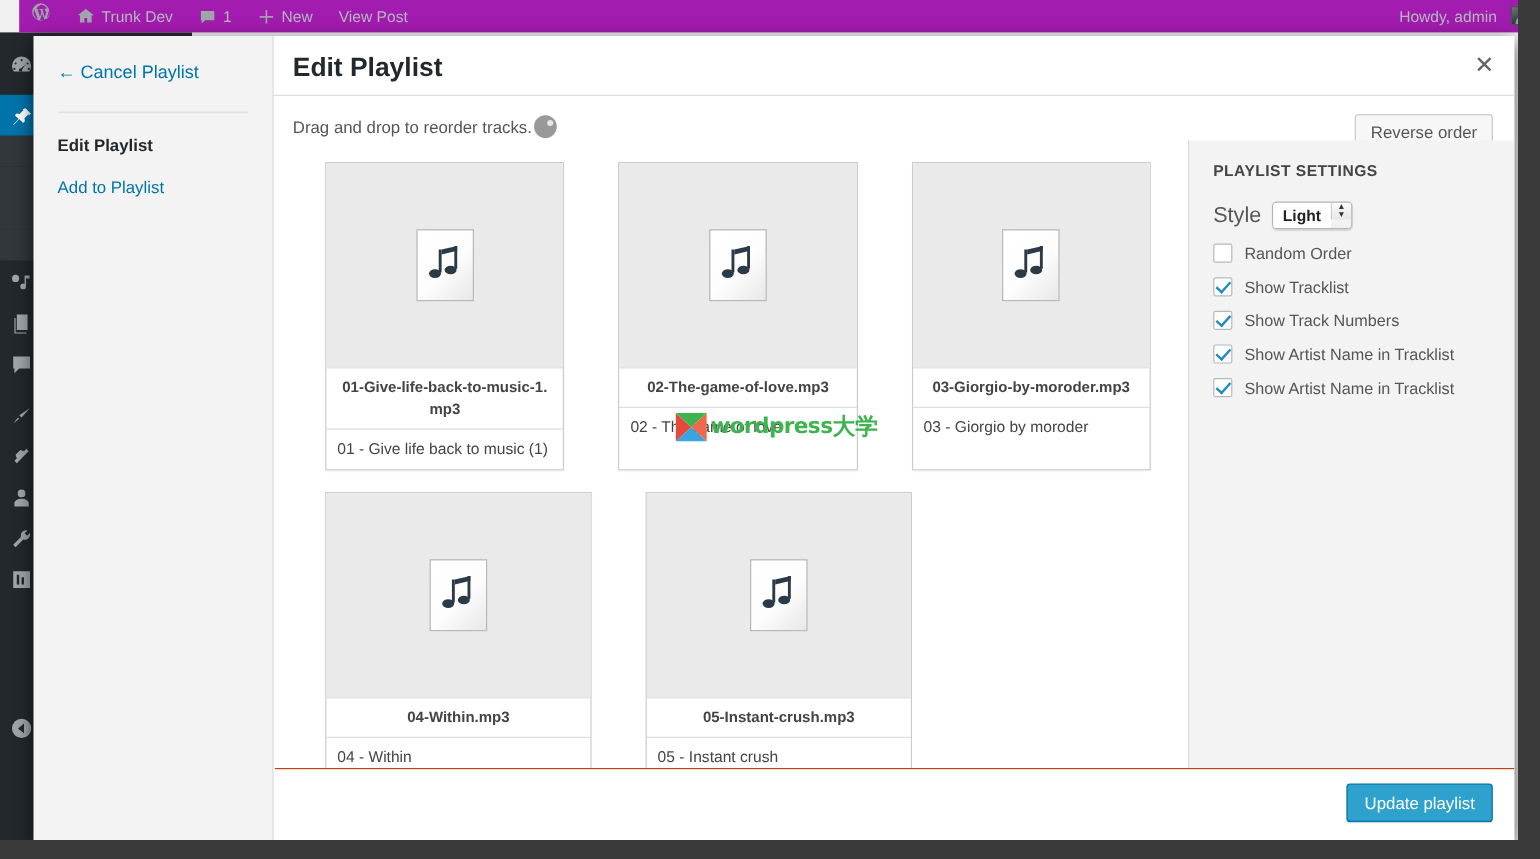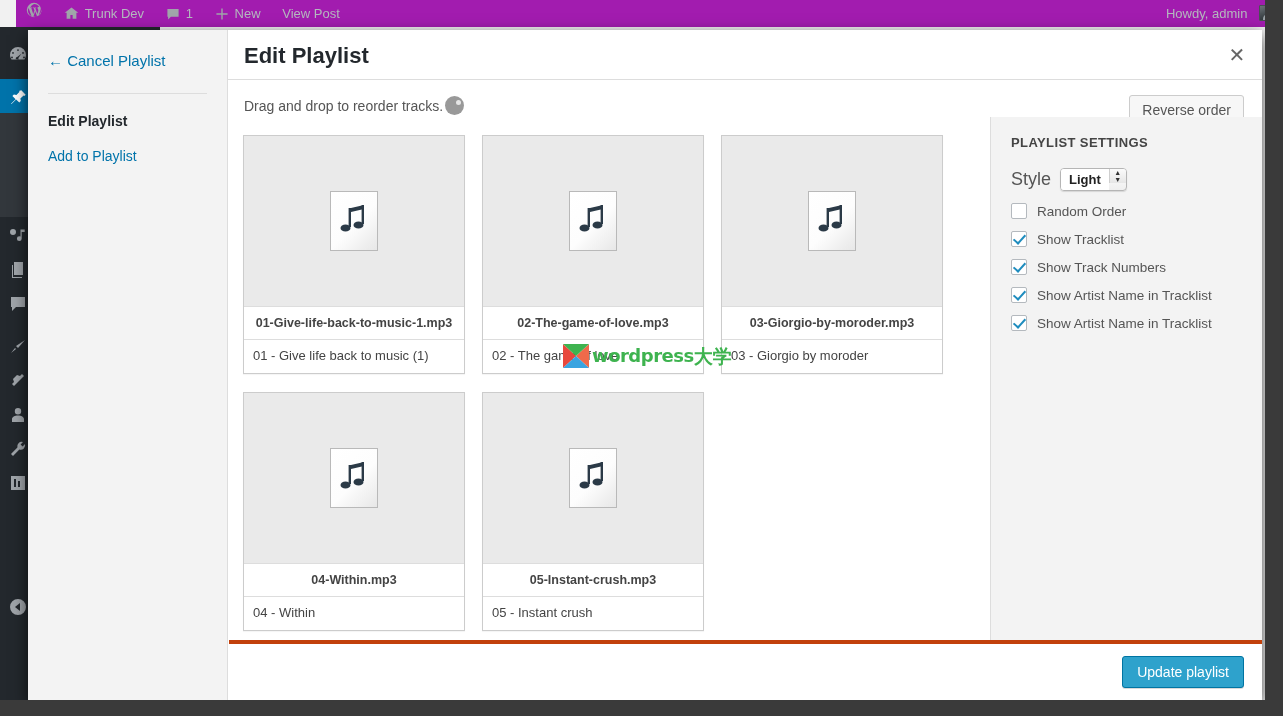--- a/index.html
+++ b/index.html
@@ -232,20 +232,21 @@
     overflow: hidden;
   }
   .att-row { display: flex; gap: 17px; margin-bottom: 18px; }
   .attachment {
     width: 222px;
     background: #fff;
     border: 1px solid #ccc;
     box-shadow: 0 1px 1px rgba(0,0,0,.04);
     cursor: pointer;
     position: relative;
+    margin-left: 28px;
   }
   .att-preview {
     height: 170px;
     background: #eaeaea;
     display: flex;
     align-items: center;
     justify-content: center;
   }
   .music-icon {
     width: 48px; height: 60px;
@@ -354,21 +355,21 @@
     transform: rotate(42deg);
   }
   .cb-label { font-size: 13.5px; color: #555; cursor: pointer; }
 
   
   .modal-footer {
     position: absolute;
     left: 201px; right: 0; bottom: 0;
     height: 60px;
     background: #fff;
-    border-top: 4px solid #c2410c;
+    border-top: 1px solid #c2410c;
     padding-left: 24px;
   }
   .btn-primary {
     position: absolute;
     right: 18px; top: 12px;
     padding: 7px 14px;
     font-size: 14px;
     color: #fff;
     background: #2ea2cc;
     border: 1px solid #0074a2;

